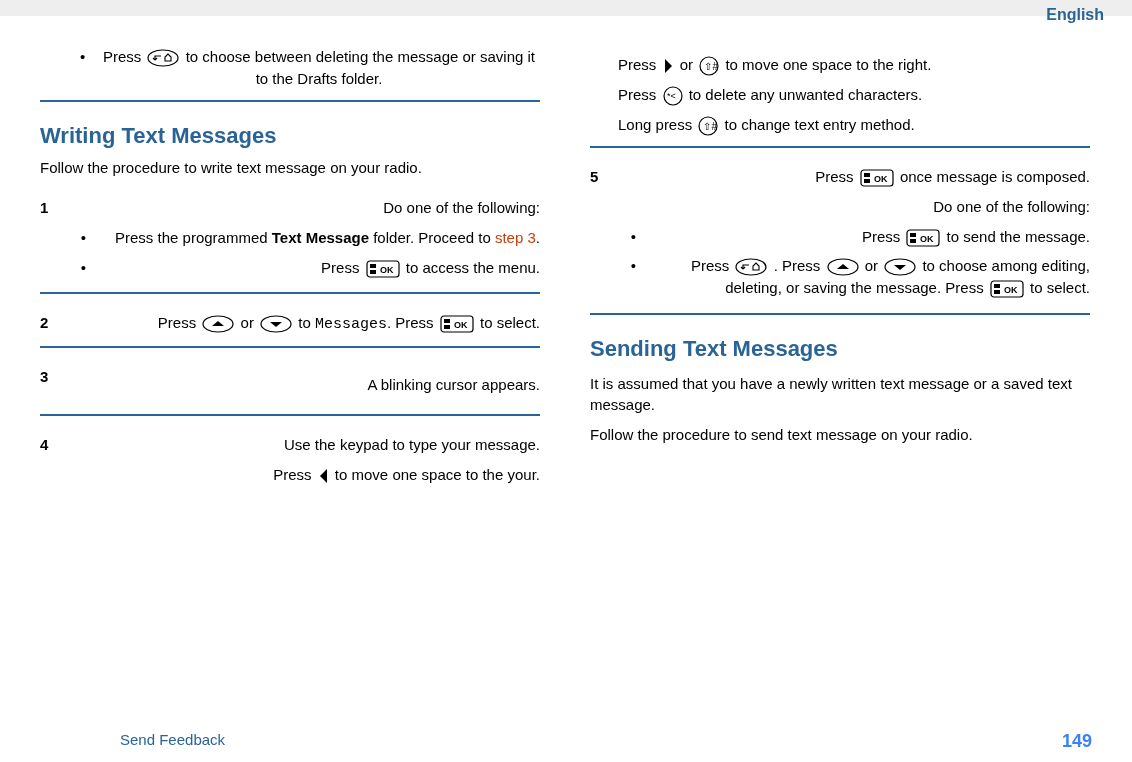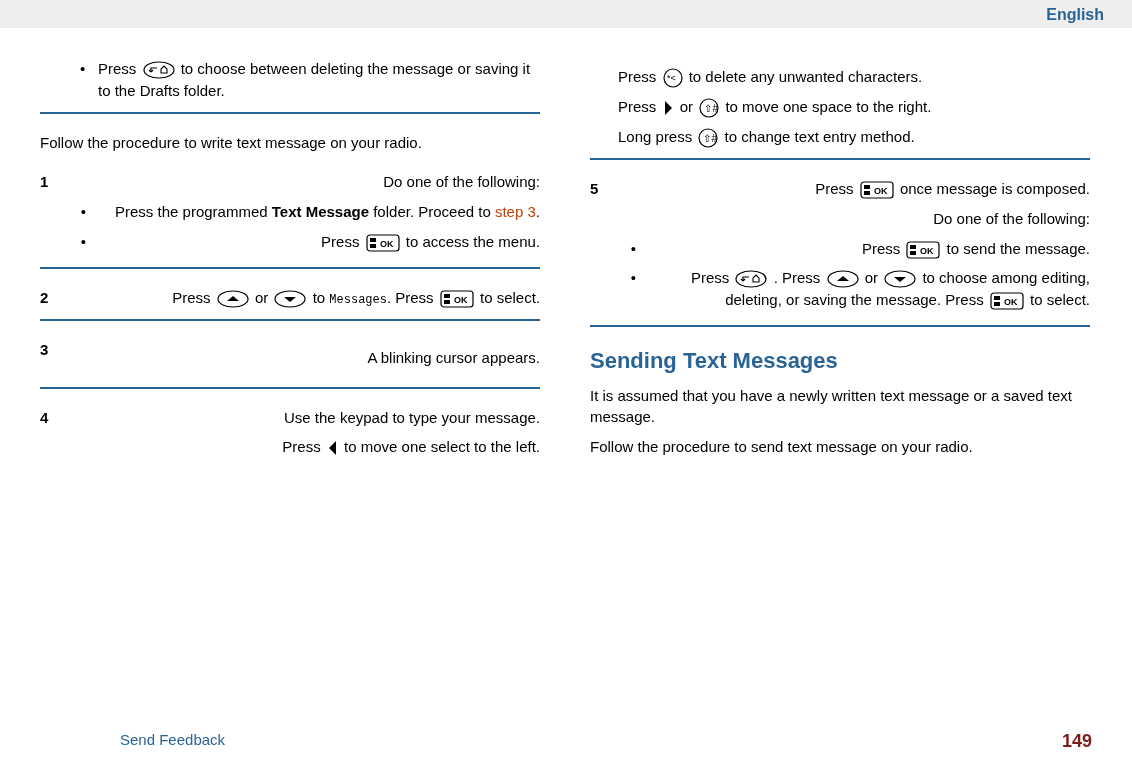--- a/index.html
+++ b/index.html
@@ -8,21 +8,21 @@
     font-family: Arial, Helvetica, sans-serif;
     font-size: 15px;
     color: #000;
     background: #fff;
     width: 1132px;
     height: 762px;
     position: relative;
   }
   .topbar {
     background: #eeeeee;
-    height: 28px;
+    height: 16px;
     width: 100%;
     position: relative;
   }
   .topbar .lang {
     position: absolute;
     right: 28px;
     top: 6px;
     color: #2a6496;
     font-weight: bold;
     font-size: 16px;
@@ -39,21 +39,21 @@
   .bullet-row {
     display: flex;
     align-items: flex-start;
     padding-left: 40px;
     margin-bottom: 6px;
   }
   .bullet-dot {
     width: 18px;
     flex-shrink: 0;
   }
-  .bullet-text { flex: 1; }
+  .bullet-text { flex: 1; text-align: center; }
   .sep {
     border: none;
     border-top: 2px solid #2a6496;
     margin: 10px 0 18px 0;
   }
   h2.blue {
     color: #2a6496;
     font-size: 22px;
     margin: 10px 0 6px 0;
     font-weight: bold;
@@ -79,35 +79,35 @@
   .sub-bullet .bd { width: 18px; flex-shrink:0;}
   .sub-bullet .bt { flex:1; }
   .link { color: #c2410c; }
   .btn-icon {
     display: inline-block;
     vertical-align: middle;
     line-height: 1;
     margin: 0 2px;
   }
   .btn-icon svg { display: block; }
-  .mono { font-family: "Courier New", monospace; font-size: 12px; margin-top: 16px; }
+  .mono { font-family: "Courier New", monospace; font-size: 15px; margin-top: 16px; }
   .indent-block { padding-left: 28px; }
   .para { margin: 8px 0; }
   .footer {
     position: absolute;
     bottom: 10px;
     left: 0;
     width: 100%;
     padding: 0 40px 0 120px;
     display: flex;
     justify-content: space-between;
     font-size: 15px;
   }
   .footer .feedback { color: #2a6496; }
-  .footer .pagenum { color: #7f1d1d; font-weight: bold; font-size: 18px; }
+  .footer .pagenum { color: #3b82f6; font-weight: bold; font-size: 18px; }
 </style>
 </head>
 <body>
 
 <svg width="0" height="0" style="position:absolute">
   <defs>
     <g id="btn-return">
       <ellipse cx="16" cy="9" rx="15" ry="8" fill="none" stroke="#000" stroke-width="1.2"></ellipse>
       <path d="M8 11 L8 7 L14 7" fill="none" stroke="#000" stroke-width="1.2"></path>
       <path d="M8 11 L6 9 M8 11 L10 9" stroke="#000" stroke-width="1.2" fill="none"></path>
@@ -158,20 +158,21 @@
         <span>Press </span>
         <span class="btn-icon"><svg width="32" height="18">
               <use href="#btn-return"></use>
             </svg></span>
         <span> to choose between deleting the message or saving it to the Drafts folder.</span>
       </span>
     </div>
 
     <hr class="sep">
 
+    <h2 class="blue">Writing Text Messages</h2>
     <div class="lead">Follow the procedure to write text message on your radio.</div>
 
     <div class="step">
       <div class="step-num">1</div>
       <div class="step-body">
         <div>Do one of the following:</div>
         <div class="sub-bullet">
           <span class="bd">•</span>
           <span class="bt">
             <span>Press the programmed </span><b>Text Message</b><span> folder. Proceed to </span><span class="link">step 3</span><span>.</span>
@@ -222,47 +223,47 @@
 
     <div class="step">
       <div class="step-num">4</div>
       <div class="step-body">
         <div>Use the keypad to type your message.</div>
         <div class="para">
           <span>Press </span>
           <span class="btn-icon"><svg width="11" height="16">
                 <use href="#arrow-left"></use>
               </svg></span>
-          <span> to move one select to the left.</span>
+          <span> to move one space to the your.</span>
         </div>
       </div>
     </div>
 
   </div>
 
   <div class="col">
 
     <div class="indent-block">
+      <div class="para">
+        <span>Press </span>
+        <span class="btn-icon"><svg width="11" height="16">
+              <use href="#arrow-right"></use>
+            </svg></span>
+        <span> or </span>
+        <span class="btn-icon"><svg width="20" height="20">
+              <use href="#circle-hash"></use>
+            </svg></span>
+        <span> to move one space to the right.</span>
+      </div>
       <div class="para">
         <span>Press </span>
         <span class="btn-icon"><svg width="20" height="20">
               <use href="#circle-star"></use>
             </svg></span>
         <span> to delete any unwanted characters.</span>
-      </div>
-      <div class="para">
-        <span>Press </span>
-        <span class="btn-icon"><svg width="11" height="16">
-              <use href="#arrow-right"></use>
-            </svg></span>
-        <span> or </span>
-        <span class="btn-icon"><svg width="20" height="20">
-              <use href="#circle-hash"></use>
-            </svg></span>
-        <span> to move one space to the right.</span>
       </div>
       <div class="para">
         <span>Long press </span>
         <span class="btn-icon"><svg width="20" height="20">
               <use href="#circle-hash"></use>
             </svg></span>
         <span> to change text entry method.</span>
       </div>
     </div>
 

